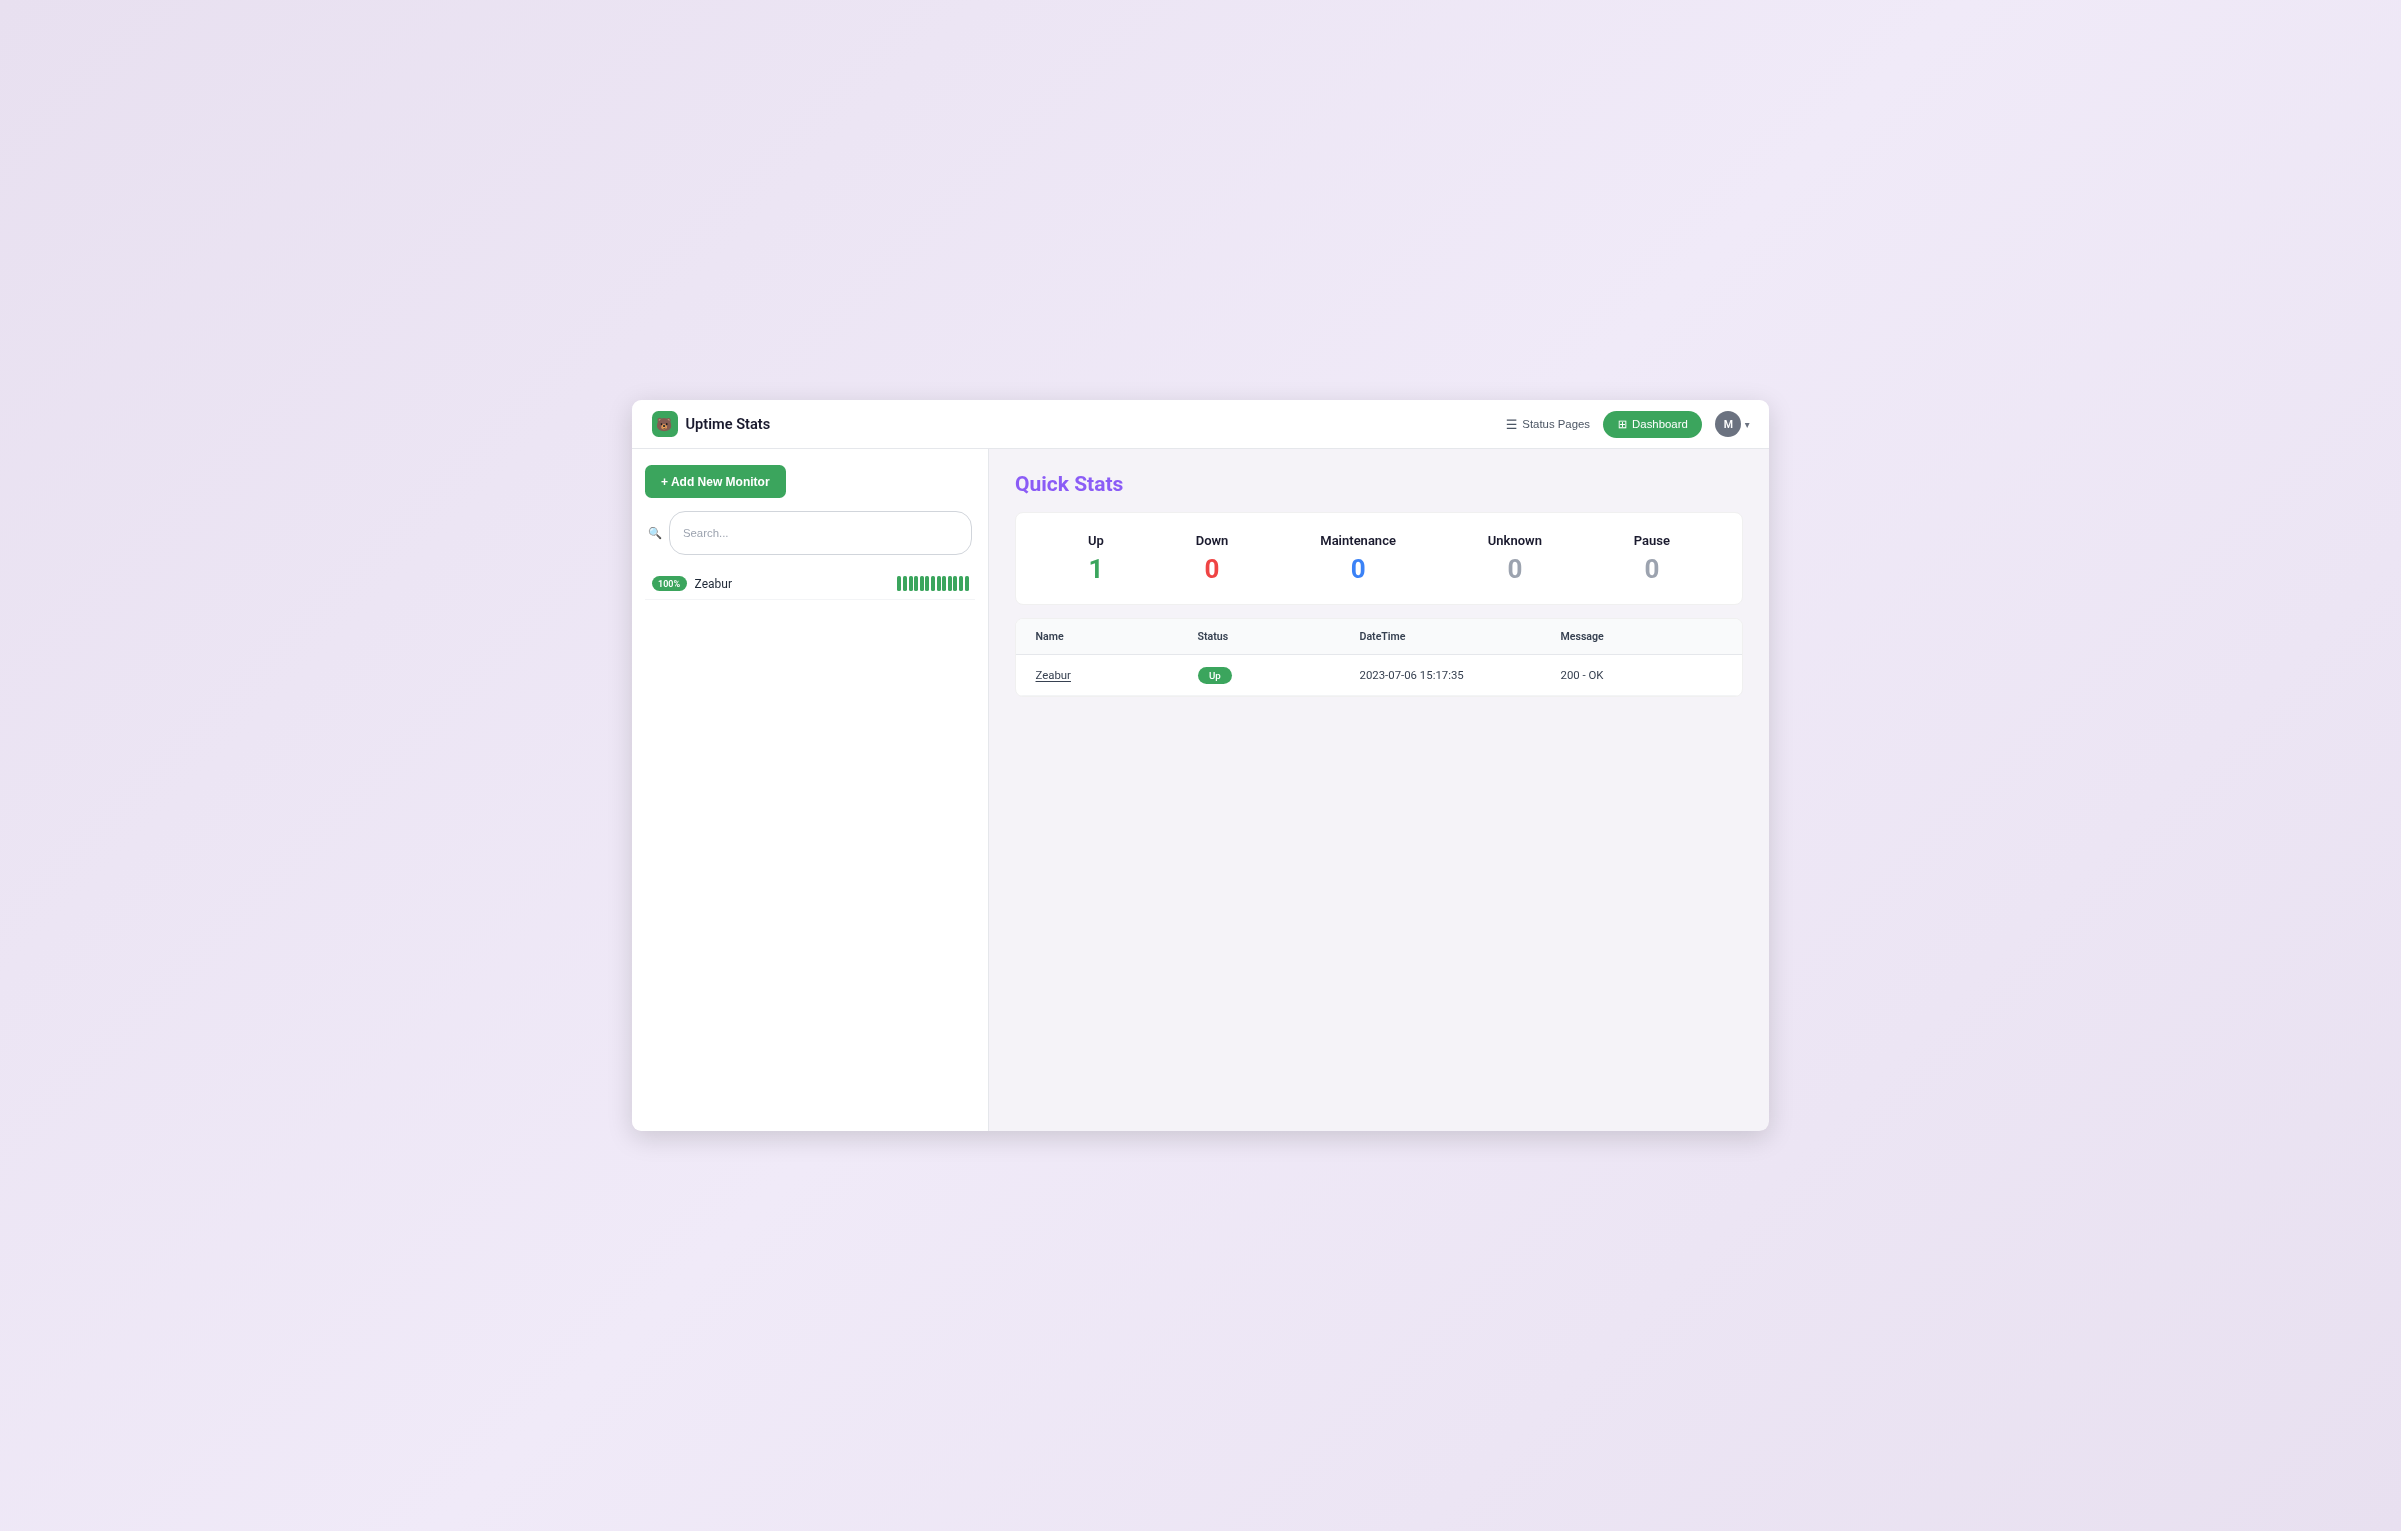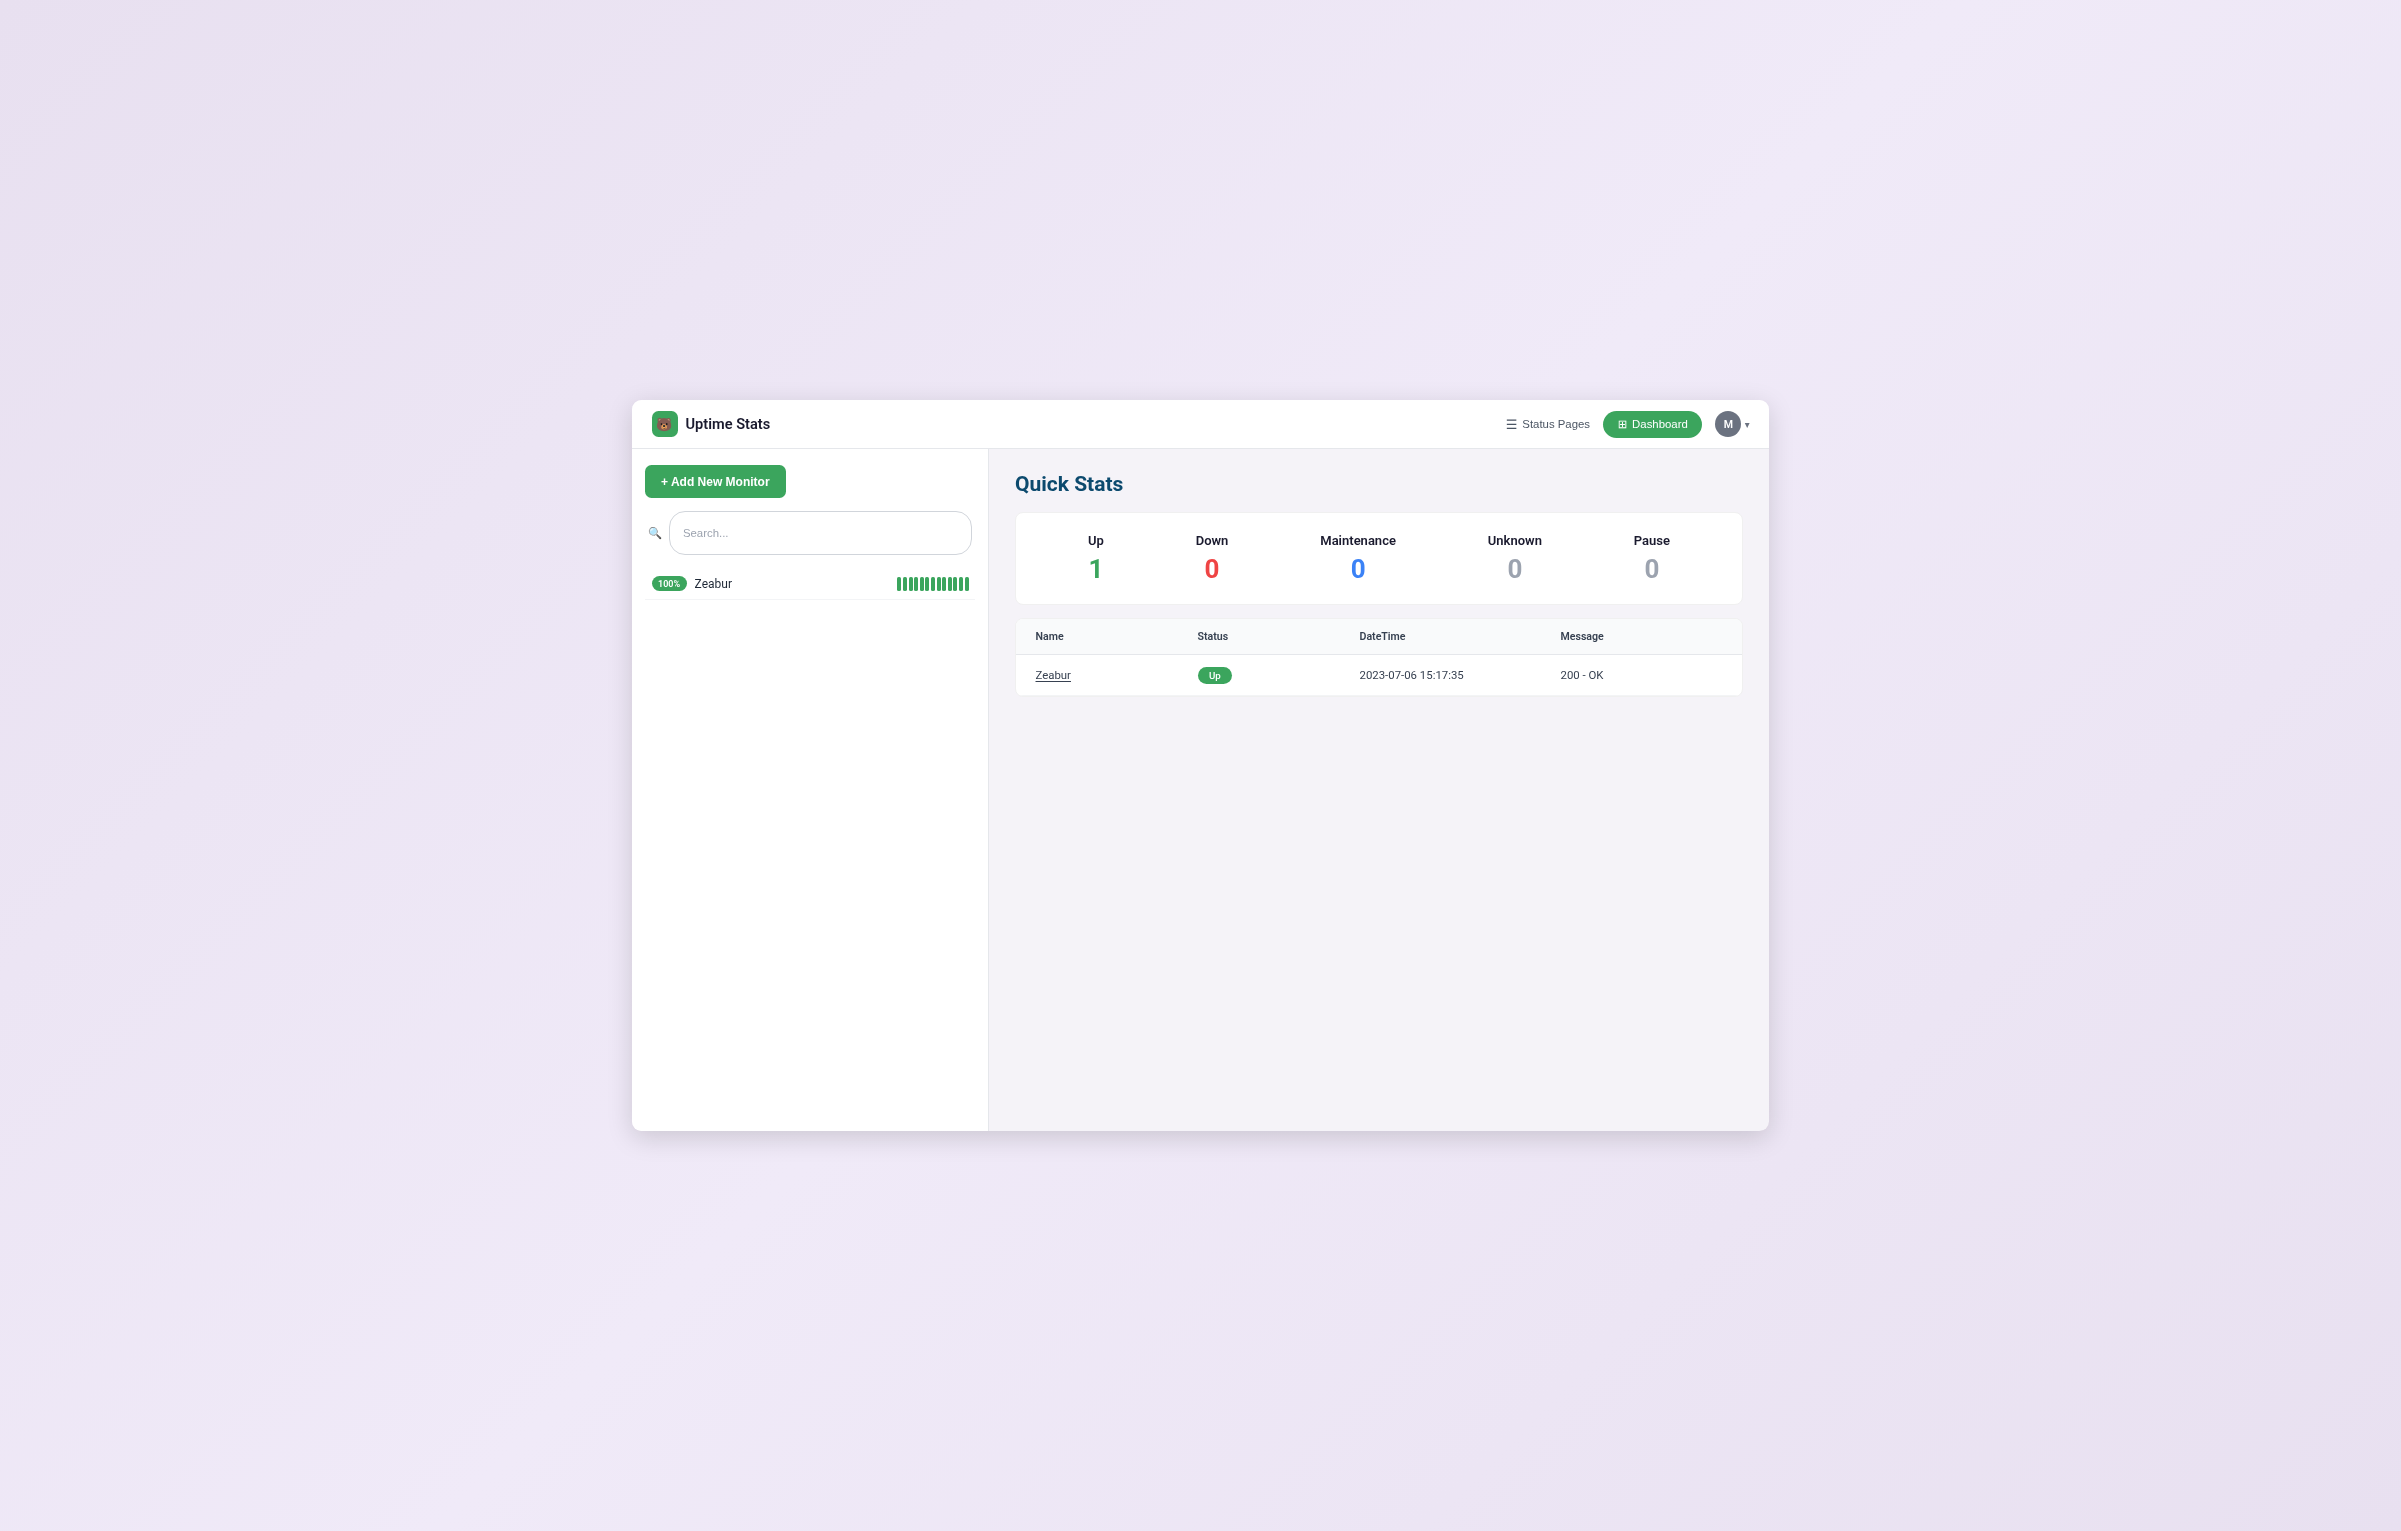--- a/index.html
+++ b/index.html
@@ -151,21 +151,21 @@
       padding: 15px 13px;
       font-size: 11.4px;
       color: #6b7280;
       outline: none;
       background: white;
     }
     .search-input::placeholder { color: #9ca3af; }
     
     .monitor-item {
       display: flex;
-      align-items: flex-end;
+      align-items: flex-start;
       justify-content: space-between;
       padding: 8px 6.5px;
       border-bottom: 0.8px solid #f3f4f6;
       cursor: pointer;
     }
     .monitor-left {
       display: flex;
       align-items: center;
       gap: 8px;
     }
@@ -194,21 +194,21 @@
     }
     
     .main-content {
       flex: 1;
       padding: 23px 26px;
       overflow-y: auto;
     }
     .quick-stats-title {
       font-size: 21px;
       font-weight: 700;
-      color: #0c4a6e;
+      color: #8b5cf6;
       margin-bottom: 16px;
     }
     .stats-card {
       background: white;
       border-radius: 8px;
       padding: 19.5px 26px;
       display: flex;
       justify-content: space-around;
       margin-bottom: 13px;
       border: 0.8px solid #f0f0f0;

